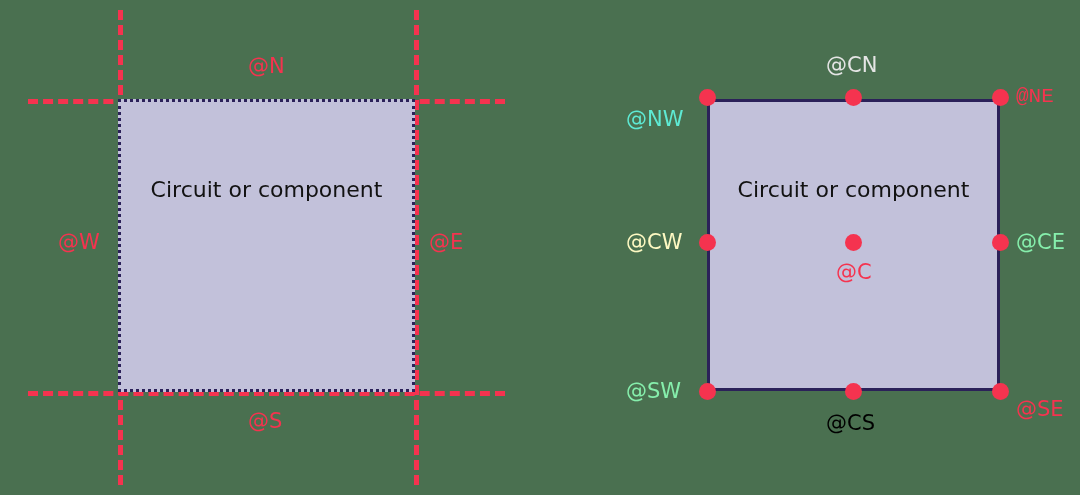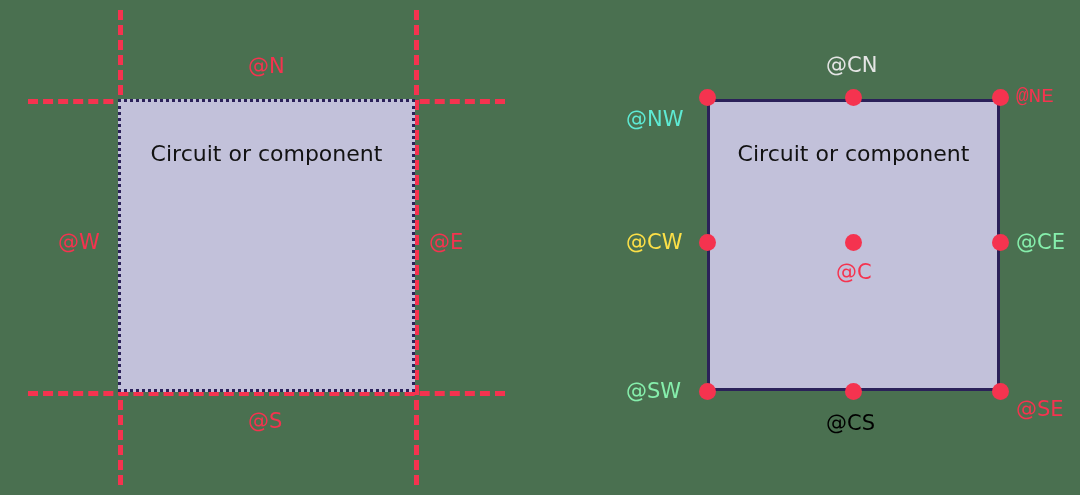--- a/index.html
+++ b/index.html
@@ -37,20 +37,21 @@
 
   
   .box-caption {
     position: absolute;
     text-align: center;
     color: #121212;
     font-size: 22px;
     line-height: 26px;
     white-space: nowrap;
     font-family: "DejaVu Sans", sans-serif;
+    margin-top: 36px;
   }
 
   
   .guide-h {
     position: absolute;
     height: 0;
     border-top: 5px dashed #f5334f;
   }
   .guide-v {
     position: absolute;
@@ -109,21 +110,21 @@
     <div class="anchor-dot" id="d1-p3" style="left: 698.5px; top: 233.5px; background: rgb(245, 51, 79);"></div>
     <div class="anchor-dot" id="d1-p4" style="left: 844.5px; top: 233.5px; background: rgb(245, 51, 79);"></div>
     <div class="anchor-dot" id="d1-p5" style="left: 991.5px; top: 233.5px; background: rgb(245, 51, 79);"></div>
     <div class="anchor-dot" id="d1-p6" style="left: 698.5px; top: 382.5px; background: rgb(245, 51, 79);"></div>
     <div class="anchor-dot" id="d1-p7" style="left: 844.5px; top: 382.5px; background: rgb(245, 51, 79);"></div>
     <div class="anchor-dot" id="d1-p8" style="left: 991.5px; top: 382.5px; background: rgb(245, 51, 79);"></div>
 
     <div class="anchor-label" id="d1-l0" style="left: 626px; top: 69px; color: #5eead4; margin-top: 38px;">@NW</div>
     <div class="anchor-label" id="d1-l1" style="left: 826px; top: 53px; color: #e5e5e5;">@CN</div>
     <div class="anchor-label" id="d1-l2" style="left: 1016px; top: 85px; color: rgb(245, 51, 79); font-family: Liberation Mono, monospace;">@NE</div>
-    <div class="anchor-label" id="d1-l3" style="left: 626px; top: 230px; color: #fde047;">@CW</div>
+    <div class="anchor-label" id="d1-l3" style="left: 626px; top: 230px; color: #fef9c3;">@CW</div>
     <div class="anchor-label" id="d1-l4" style="left: 836px; top: 260px; color: rgb(245, 51, 79);">@C</div>
     <div class="anchor-label" id="d1-l5" style="left: 1016px; top: 230px; color: #86efac;">@CE</div>
     <div class="anchor-label" id="d1-l6" style="left: 626px; top: 379px; color: #86efac;">@SW</div>
     <div class="anchor-label" id="d1-l7" style="left: 826px; top: 411px; color: #000000;">@CS</div>
     <div class="anchor-label" id="d1-l8" style="left: 1016px; top: 397px; color: rgb(245, 51, 79);">@SE</div>
   </div>
 
 </div>
 
 </body></html>

